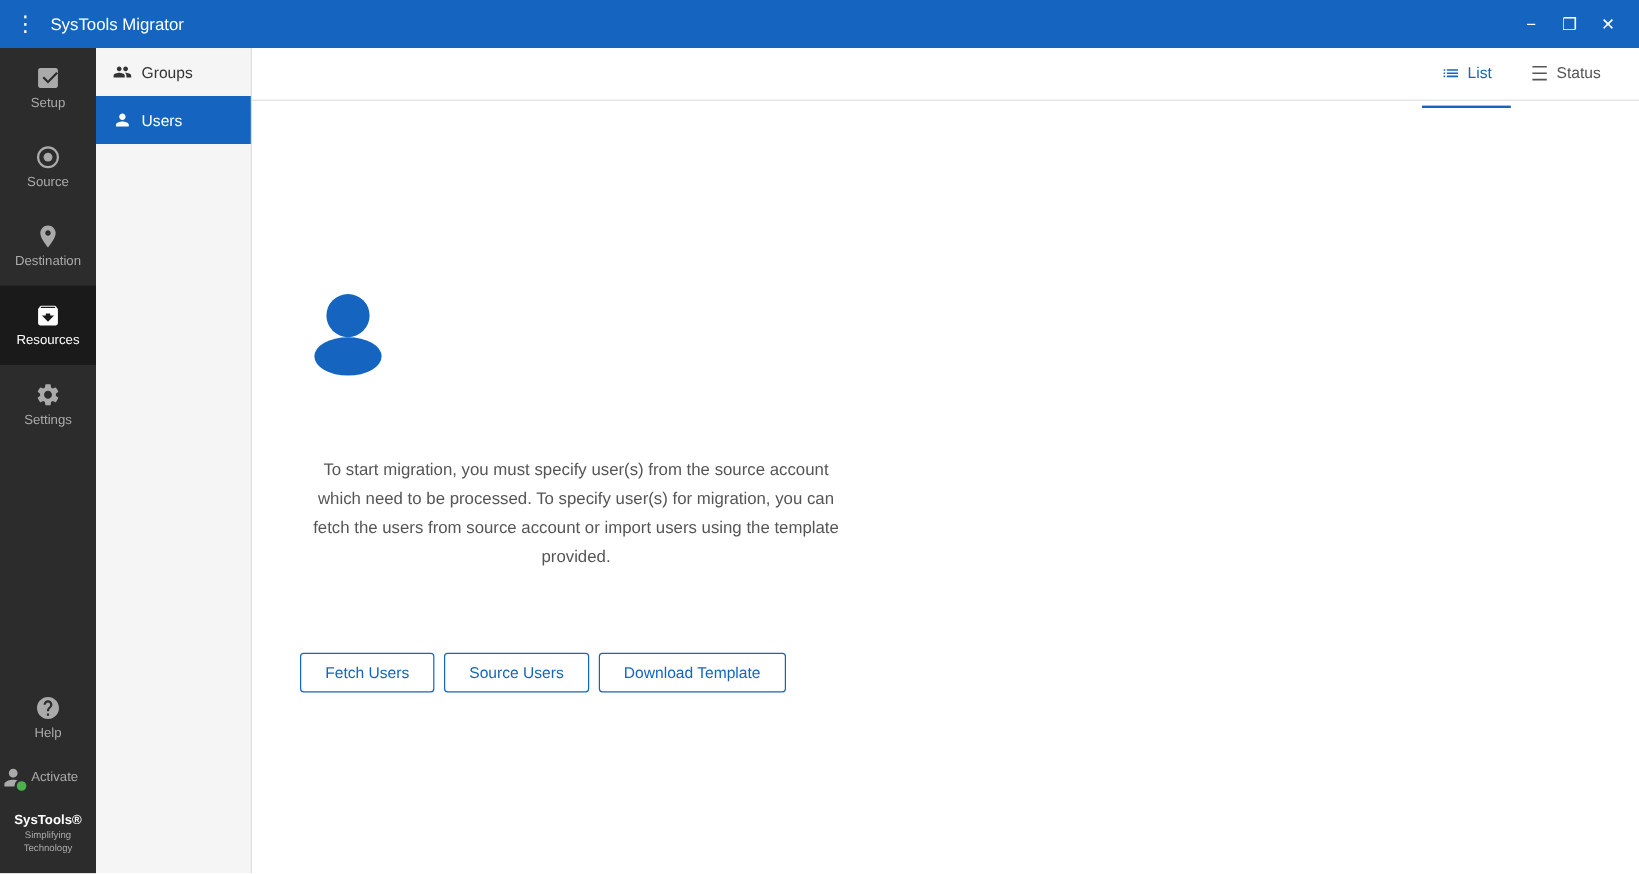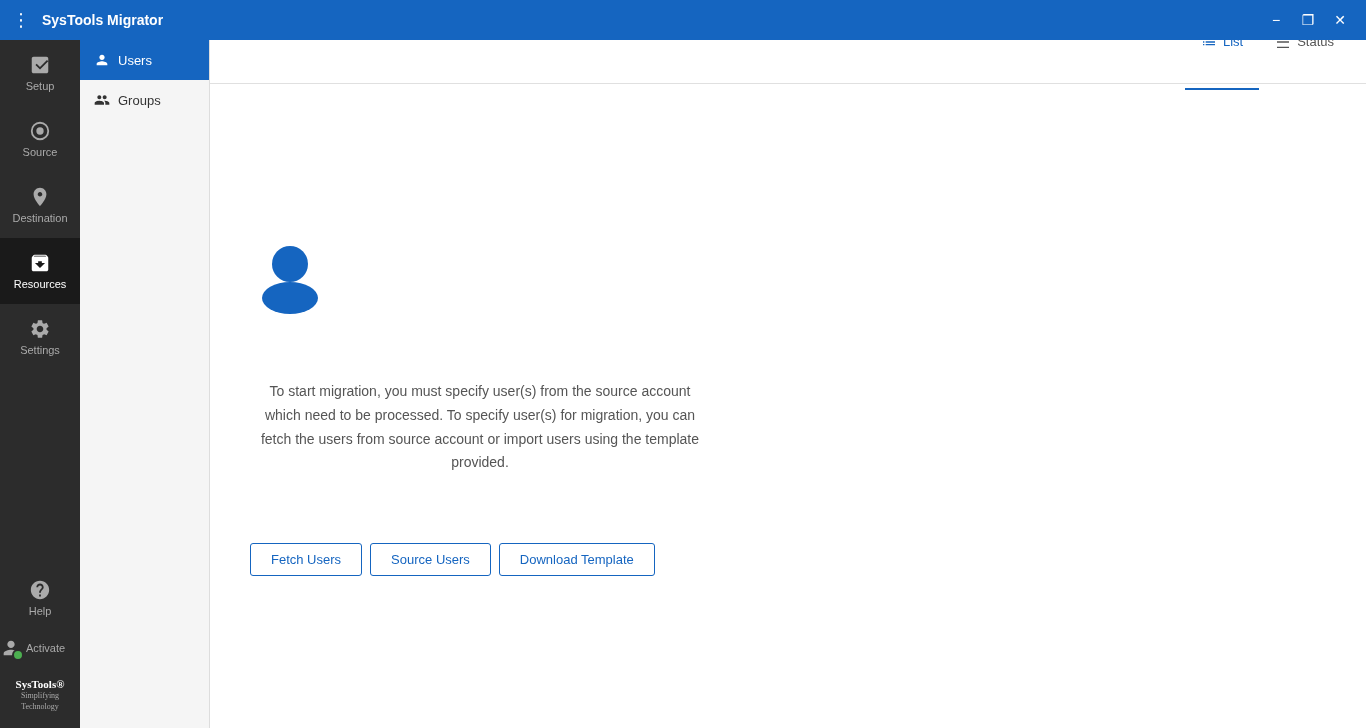--- a/index.html
+++ b/index.html
@@ -11,21 +11,21 @@
       color: white;
       height: 40px;
       display: flex;
       align-items: center;
       padding: 0 12px;
       flex-shrink: 0;
       user-select: none;
     }
     .title-bar-title {
       font-size: 14px;
-      font-weight: 700;
+      font-weight: 400;
       flex: 1;
     }
     .title-bar-controls {
       display: flex;
       gap: 4px;
     }
     .title-bar-controls button {
       background: none;
       border: none;
       color: white;
@@ -119,21 +119,20 @@
       right: -2px;
       border: 2px solid #2c2c2c;
     }
     .systools-logo {
       text-align: center;
       padding: 8px 4px;
       color: #fff;
       font-size: 11px;
       font-weight: bold;
       line-height: 1.3;
-      font-family: Liberation Serif, serif;
     }
     .systools-logo .sub { font-size: 8px; color: #aaa; font-weight: normal; }
 
     
     .sub-sidebar {
       width: 130px;
       background: #f5f5f5;
       border-right: 1px solid #ddd;
       flex-shrink: 0;
     }
@@ -166,21 +165,21 @@
       display: flex;
       align-items: center;
       justify-content: flex-end;
       border-bottom: 1px solid #e0e0e0;
       padding: 0 16px;
       height: 44px;
       gap: 0;
     }
     .tab-item {
       display: flex;
-      align-items: flex-start;
+      align-items: center;
       gap: 6px;
       padding: 0 16px;
       height: 56px;
       font-size: 13px;
       color: #555;
       cursor: pointer;
       border-bottom: 2px solid transparent;
     }
     .tab-item.active {
       color: #1565c0;
@@ -296,31 +295,31 @@
         <span>Activate</span>
       </div>
       <div class="systools-logo">
         <div>SysTools®</div>
         <div class="sub">Simplifying Technology</div>
       </div>
     </div>
   </div>
 
   <div class="sub-sidebar">
+    <div class="sub-sidebar-item">
+      <svg viewBox="0 0 24 24" fill="currentColor">
+        <path d="M16 11c1.66 0 2.99-1.34 2.99-3S17.66 5 16 5c-1.66 0-3 1.34-3 3s1.34 3 3 3zm-8 0c1.66 0 2.99-1.34 2.99-3S9.66 5 8 5C6.34 5 5 6.34 5 8s1.34 3 3 3zm0 2c-2.33 0-7 1.17-7 3.5V19h14v-2.5c0-2.33-4.67-3.5-7-3.5zm8 0c-.29 0-.62.02-.97.05 1.16.84 1.97 1.97 1.97 3.45V19h6v-2.5c0-2.33-4.67-3.5-7-3.5z"></path>
+      </svg>
+      <span>Groups</span>
+    </div>
     <div class="sub-sidebar-item active">
       <svg viewBox="0 0 24 24" fill="currentColor">
         <path d="M12 12c2.21 0 4-1.79 4-4s-1.79-4-4-4-4 1.79-4 4 1.79 4 4 4zm0 2c-2.67 0-8 1.34-8 4v2h16v-2c0-2.66-5.33-4-8-4z"></path>
       </svg>
       <span>Users</span>
-    </div>
-    <div class="sub-sidebar-item">
-      <svg viewBox="0 0 24 24" fill="currentColor">
-        <path d="M16 11c1.66 0 2.99-1.34 2.99-3S17.66 5 16 5c-1.66 0-3 1.34-3 3s1.34 3 3 3zm-8 0c1.66 0 2.99-1.34 2.99-3S9.66 5 8 5C6.34 5 5 6.34 5 8s1.34 3 3 3zm0 2c-2.33 0-7 1.17-7 3.5V19h14v-2.5c0-2.33-4.67-3.5-7-3.5zm8 0c-.29 0-.62.02-.97.05 1.16.84 1.97 1.97 1.97 3.45V19h6v-2.5c0-2.33-4.67-3.5-7-3.5z"></path>
-      </svg>
-      <span>Groups</span>
     </div>
   </div>
 
   <div class="main-content">
 
     <div class="tab-bar">
       <div class="tab-item active">
         <svg viewBox="0 0 24 24" fill="currentColor" width="16" height="16">
           <path d="M3 13h2v-2H3v2zm0 4h2v-2H3v2zm0-8h2V7H3v2zm4 4h14v-2H7v2zm0 4h14v-2H7v2zM7 7v2h14V7H7z"></path>
         </svg>

